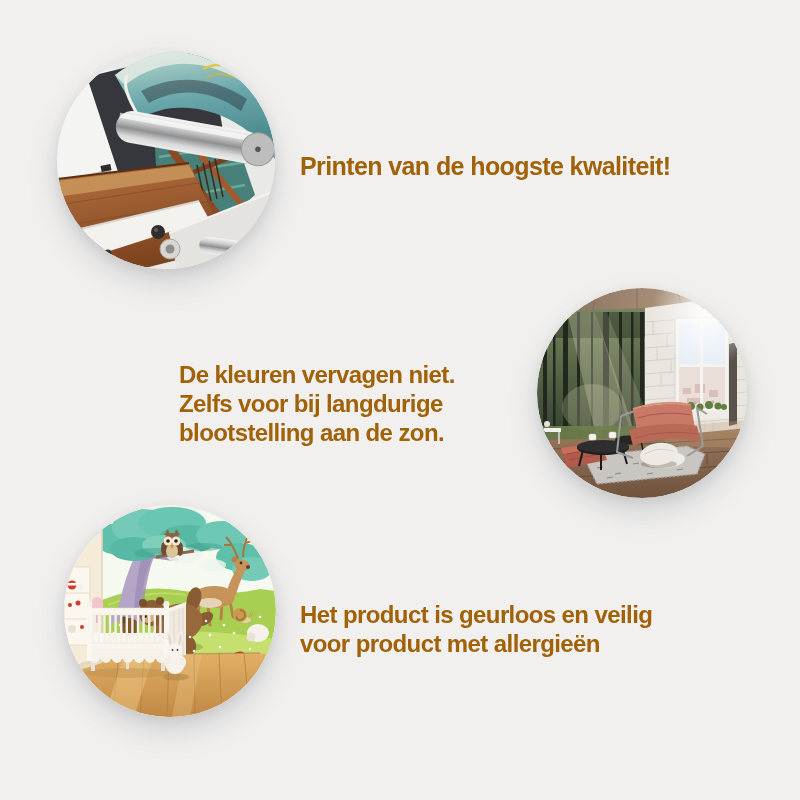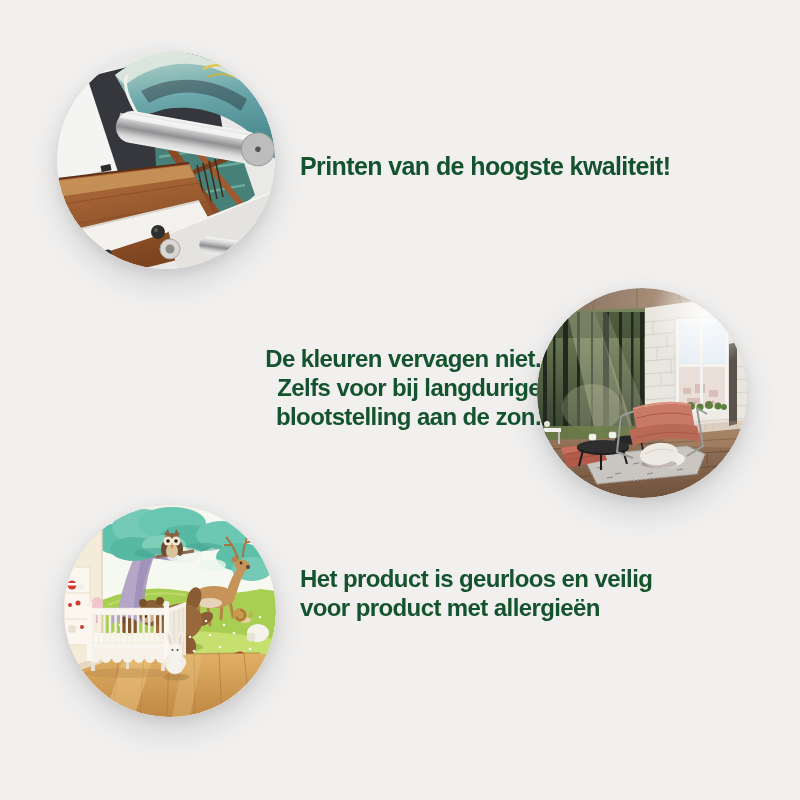--- a/index.html
+++ b/index.html
@@ -4,24 +4,24 @@
 <style>
   html,body{margin:0;padding:0;}
   body{background:#f1f0ef;font-family:"Liberation Sans", sans-serif;}
   .stage{position:relative;width:800px;height:800px;background:#f1f0ef;overflow:hidden;}
   .circle{position:absolute;border-radius:50%;overflow:hidden;
           box-shadow:0 14px 30px rgba(80,80,86,.18), 0 4px 12px rgba(80,80,86,.10);}
   .c1{left:57px;top:51px;width:218px;height:218px;}
   .c2{left:537px;top:288px;width:210px;height:210px;}
   .c3{left:64px;top:505px;width:212px;height:212px;}
   .circle svg{display:block;width:100%;height:100%;}
-  .caption{position:absolute;color:#14532d;font-weight:700;letter-spacing:-0.6px;}
+  .caption{position:absolute;color:#a16207;font-weight:700;letter-spacing:-0.6px;}
   .cap1{left:300px;top:151px;font-size:25px;line-height:30px;white-space:nowrap;}
-  .cap2{left:179px;top:344px;width:362px;text-align:right;font-size:24px;line-height:29px;}
-  .cap3{left:300px;top:564px;font-size:24px;line-height:29px;white-space:nowrap;}
+  .cap2{left:179px;top:360px;width:362px;text-align:left;font-size:24px;line-height:29px;}
+  .cap3{left:300px;top:600px;font-size:24px;line-height:29px;white-space:nowrap;}
 </style>
 </head>
 <body>
 
 <div class="stage">
 
   <div class="circle c1">
     <svg viewBox="0 0 218 218" role="img">
       <defs>
         <clipPath id="cl1">

